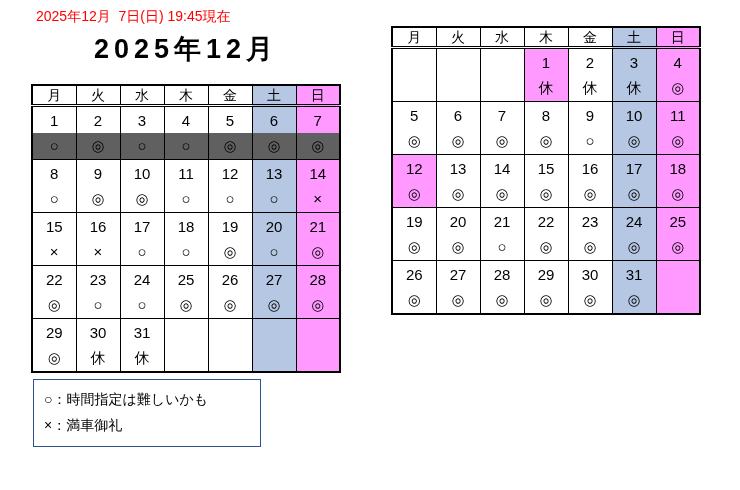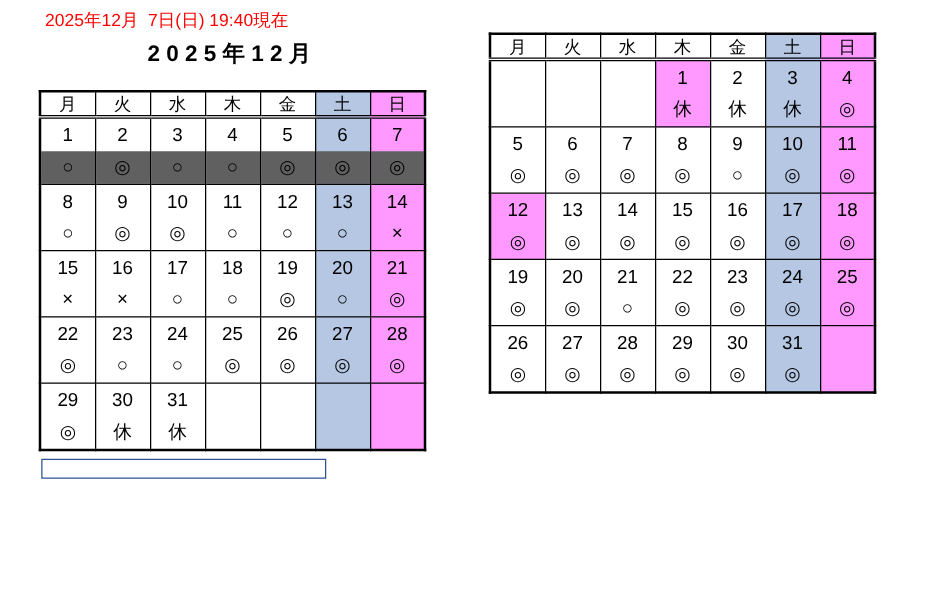--- a/index.html
+++ b/index.html
@@ -24,21 +24,21 @@
   }
   .calendars{
     display:flex;
     gap:50px;
     margin-left:31px;
     align-items:flex-start;
   }
   .cal{width:310px;}
   .cal-title{
     margin:5px 0 17px 0;
-    font-size:18px;
+    font-size:27px;
     font-weight:bold;
     letter-spacing:5px;
     text-align:center;
     white-space:pre;
   }
   table.cal-table{
     border-collapse:collapse;
     table-layout:fixed;
     width:310px;
   }
@@ -78,21 +78,21 @@
   }
   .legend-row{
     line-height:26px;
     white-space:pre;
   }
   .legend-sym{display:inline;}
 </style>
 </head>
 <body>
 
-<div class="timestamp">2025年12月  7日(日) 19:40現在</div>
+<div class="timestamp">2025年12月  7日(日) 19:45現在</div>
 
 <section class="calendars">
   <div class="cal">
     <h2 class="cal-title">2025年12月</h2>
     <div class="cal-holder">
         <table class="cal-table">
           <thead>
             <tr>
               <th>月</th>
               <th>火</th>
@@ -423,13 +423,15 @@
                 <div class="sym"></div>
               </td>
             </tr>
           </tbody>
         </table>
       </div>
   </div>
 </section>
 
 <div class="legend">
+  <div class="legend-row"><span class="legend-sym">○</span><span>：時間指定は難しいかも</span></div>
+  <div class="legend-row"><span class="legend-sym">×</span><span>：満車御礼</span></div>
 </div>
 
 </body></html>

